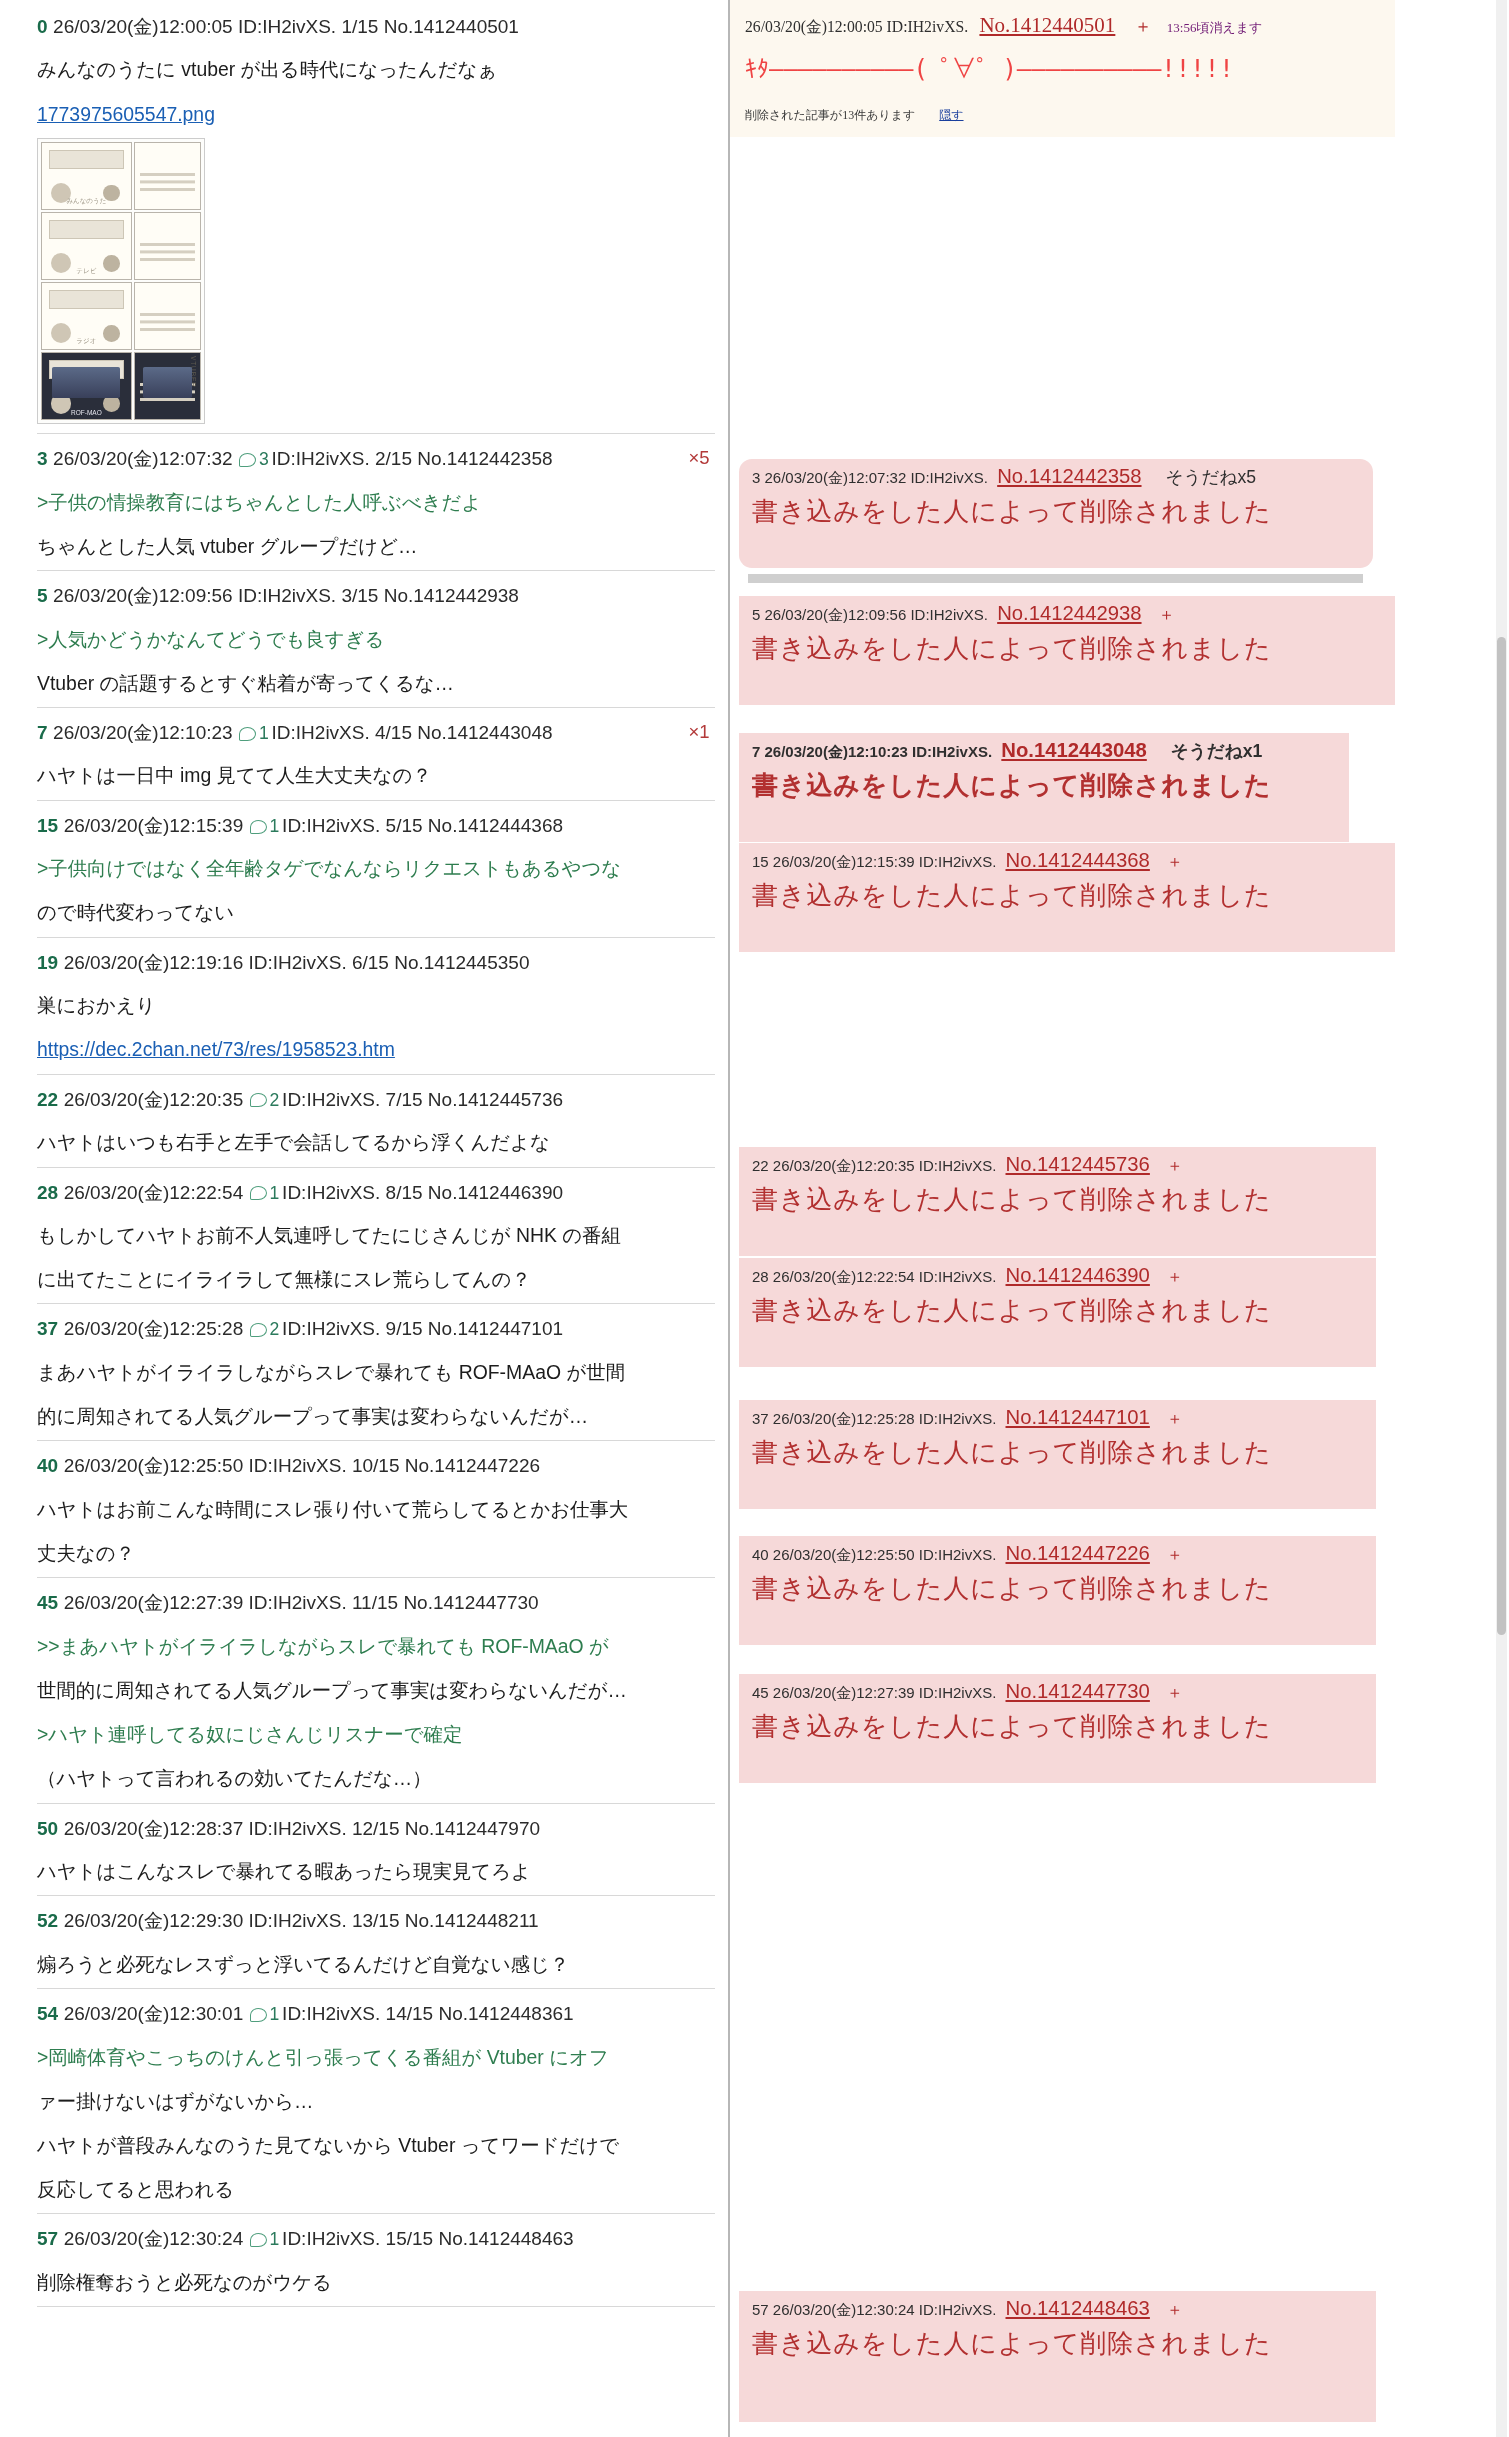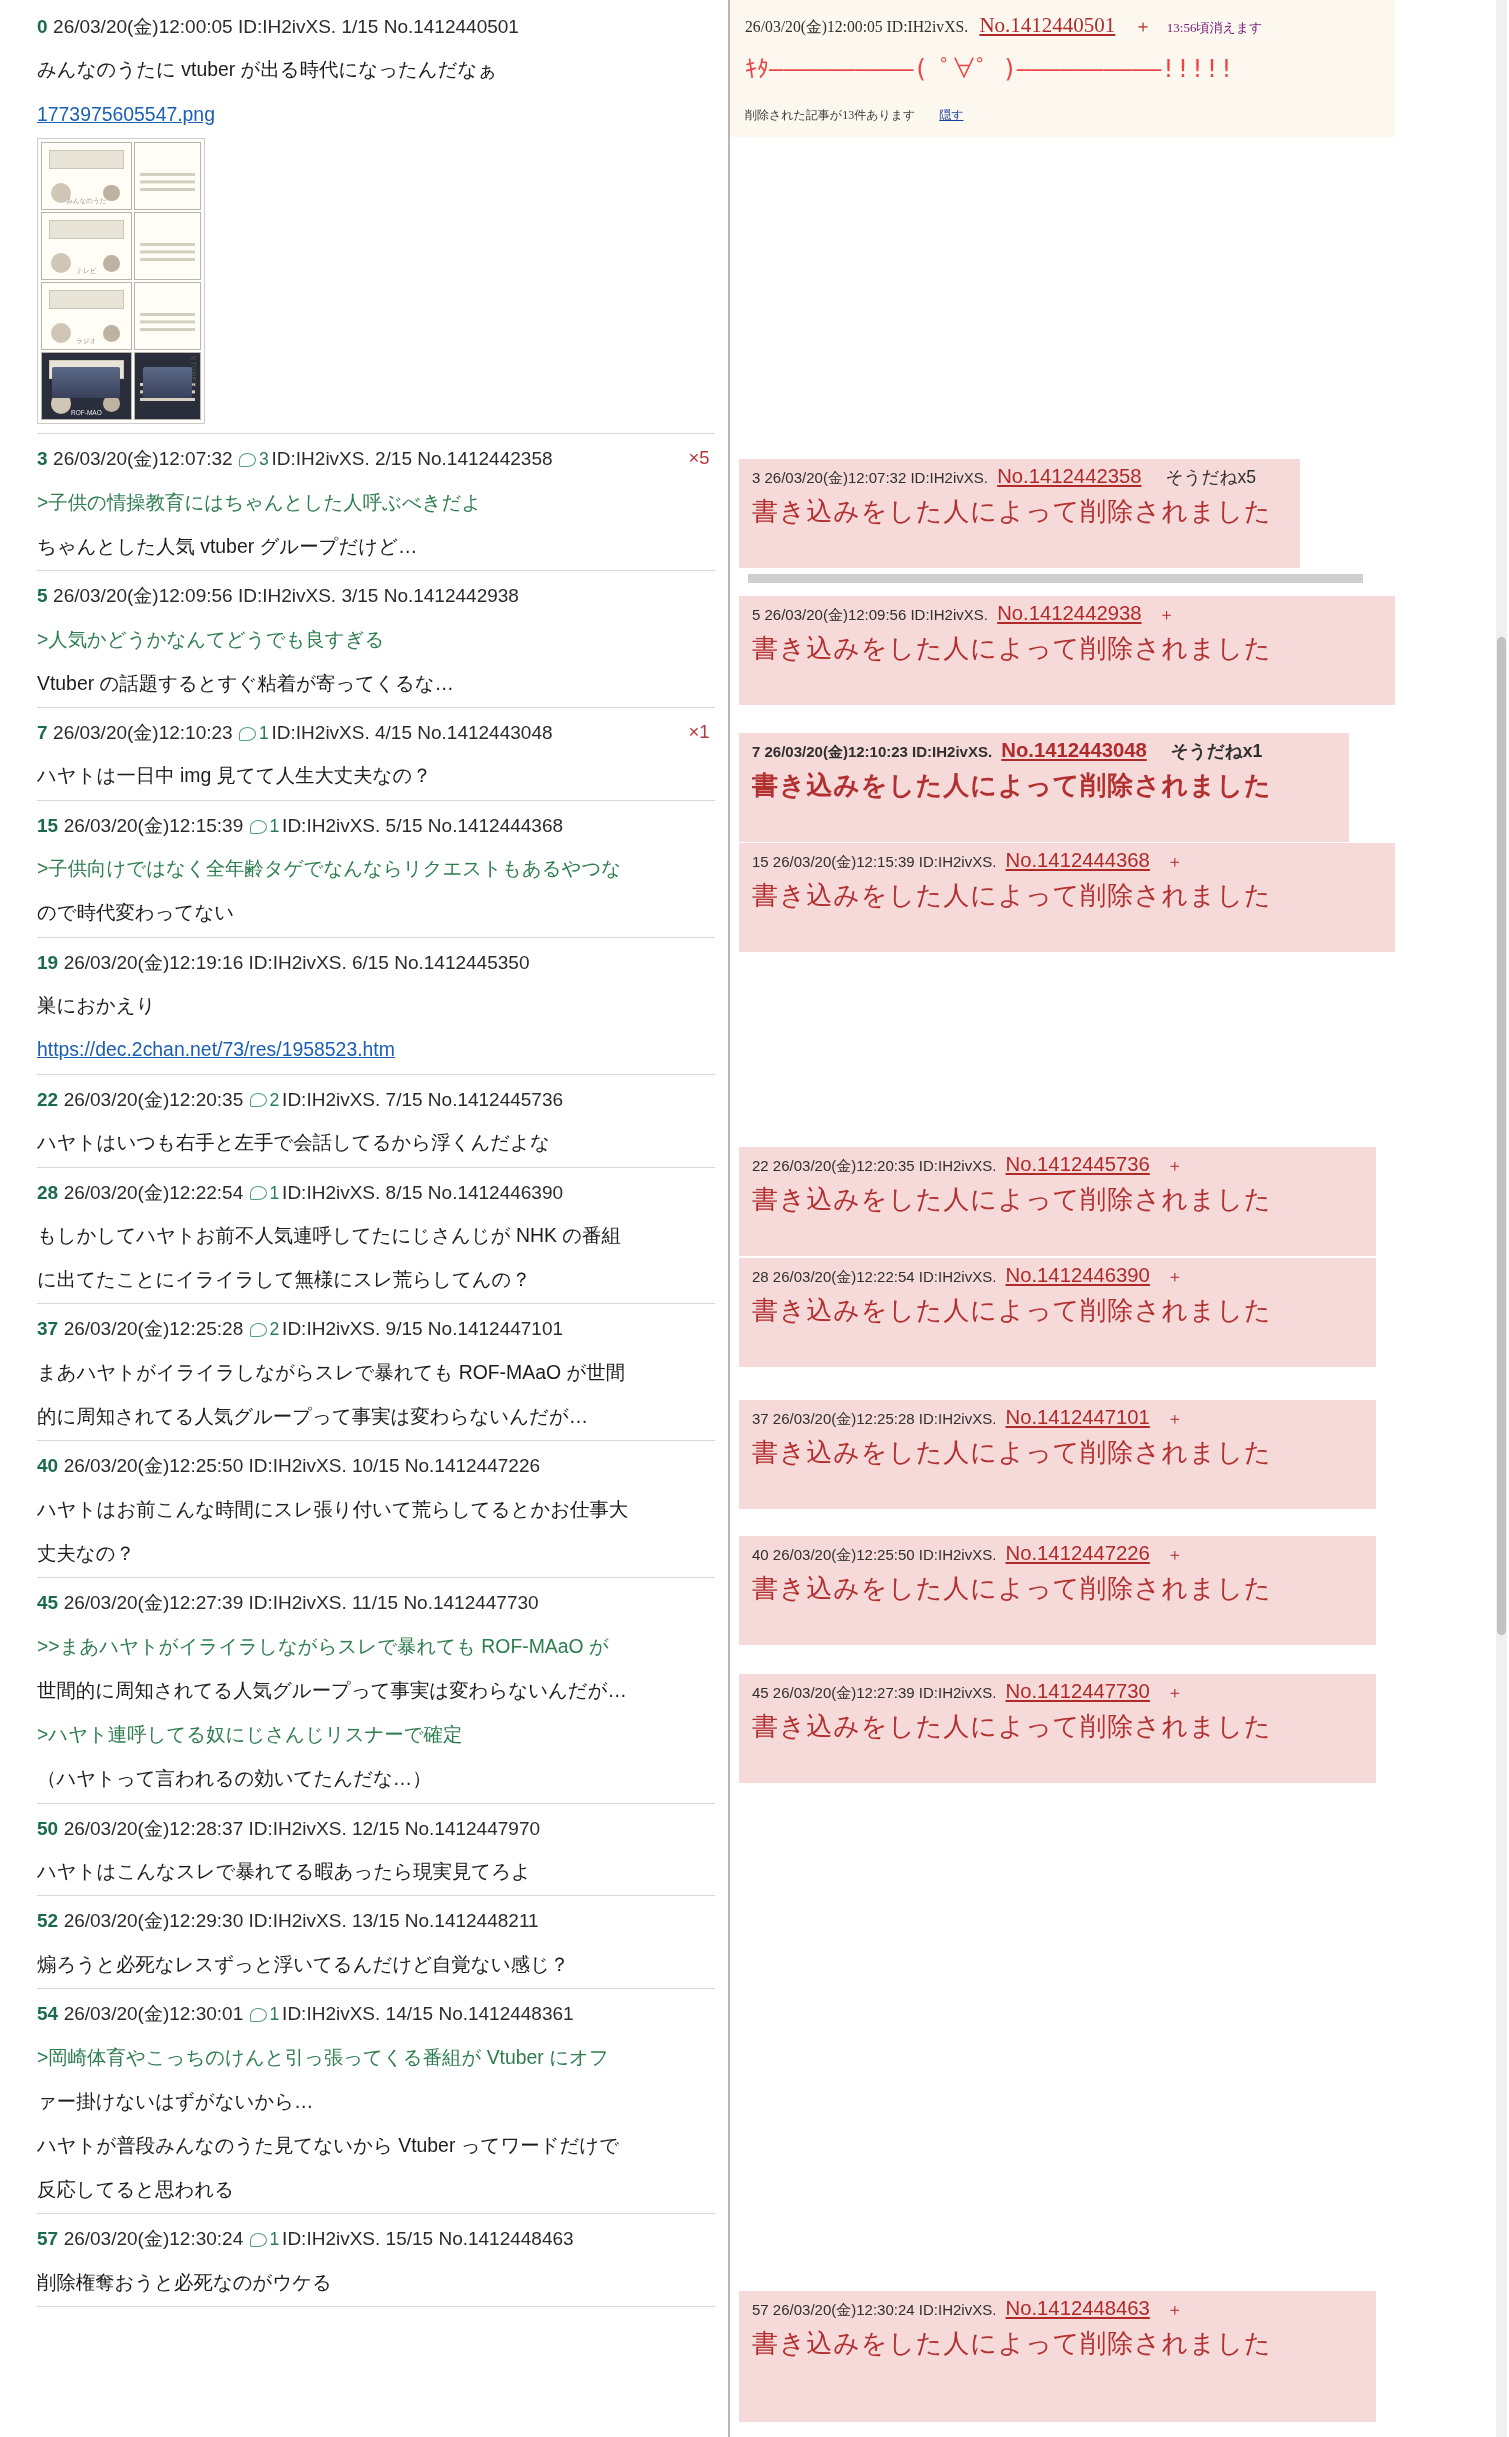--- a/index.html
+++ b/index.html
@@ -406,21 +406,21 @@
     </div>
     <div id="deleted-container"></div>
   </div>
 
   <div class="scrollbar">
     <div class="scrollthumb"></div>
   </div>
 </div>
 
 <div class="del-shadow" style="top: 574px; left: 748px; width: 615px; height: 9.2px;"></div>
-<div class="del-block" style="top: 459px; left: 739px; width: 561px; height: 109px;">
+<div class="del-block" style="top: 459px; left: 739px; width: 634px; height: 109px; border-radius: 13px;">
     <div class="del-head"><span>3</span> <span>26/03/20(金)12:07:32 ID:IH2ivXS.</span><span class="num">No.1412442358</span><span class="sod">そうだねx5</span></div>
     <div class="del-msg">書き込みをした人によって削除されました</div>
   </div>
 <div class="del-block" style="top: 596px; left: 739px; width: 656px; height: 109px;">
     <div class="del-head"><span>5</span> <span>26/03/20(金)12:09:56 ID:IH2ivXS.</span><span class="num">No.1412442938</span><span class="plus">＋</span></div>
     <div class="del-msg">書き込みをした人によって削除されました</div>
   </div>
 <div class="del-block" style="top: 733px; left: 739px; width: 610px; height: 109px; font-weight: bold;">
     <div class="del-head"><span>7</span> <span>26/03/20(金)12:10:23 ID:IH2ivXS.</span><span class="num">No.1412443048</span><span class="sod">そうだねx1</span></div>
     <div class="del-msg">書き込みをした人によって削除されました</div>

